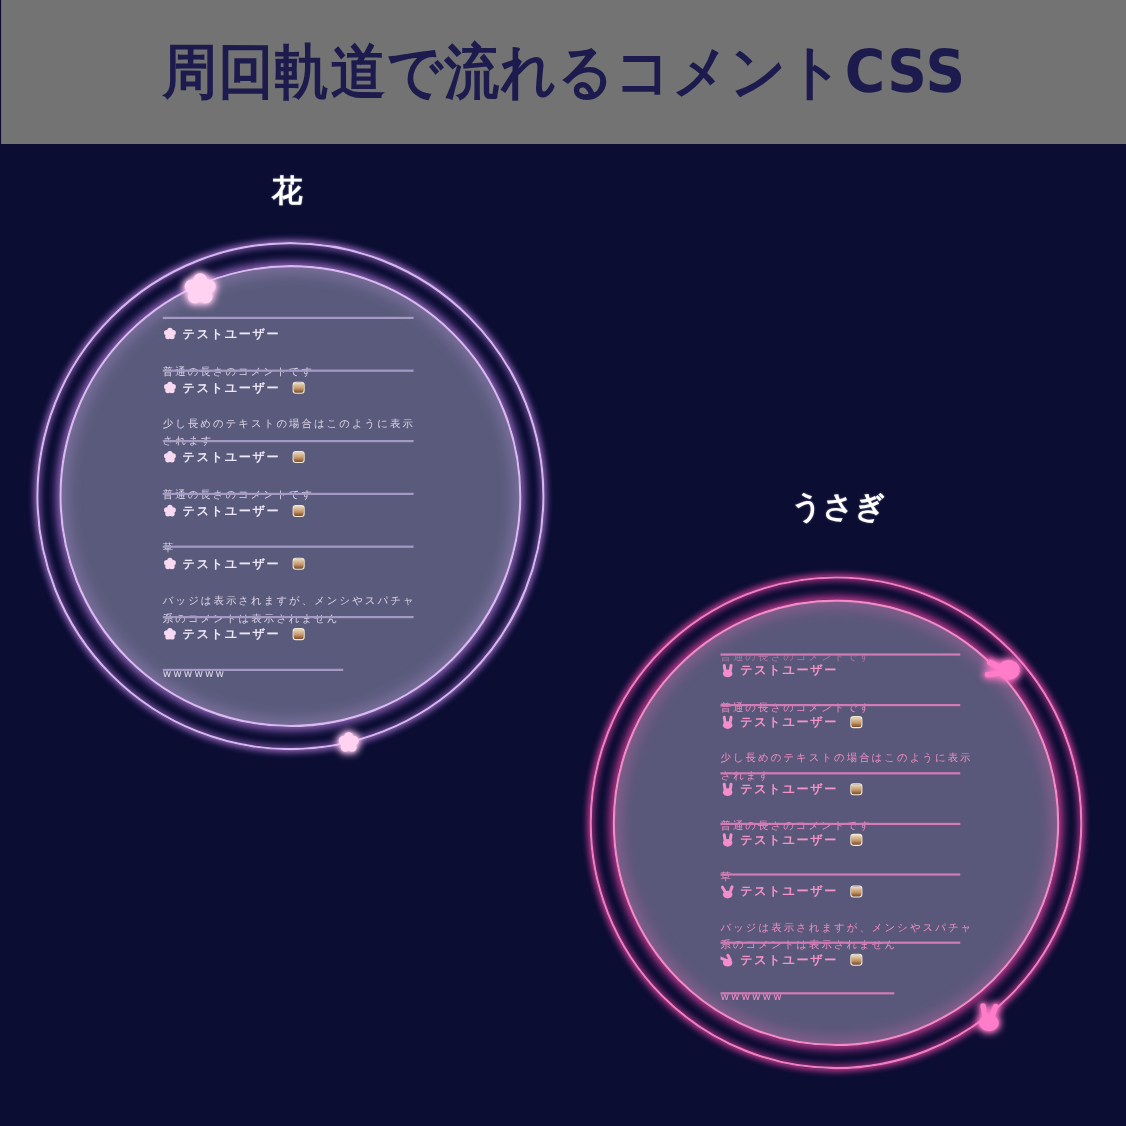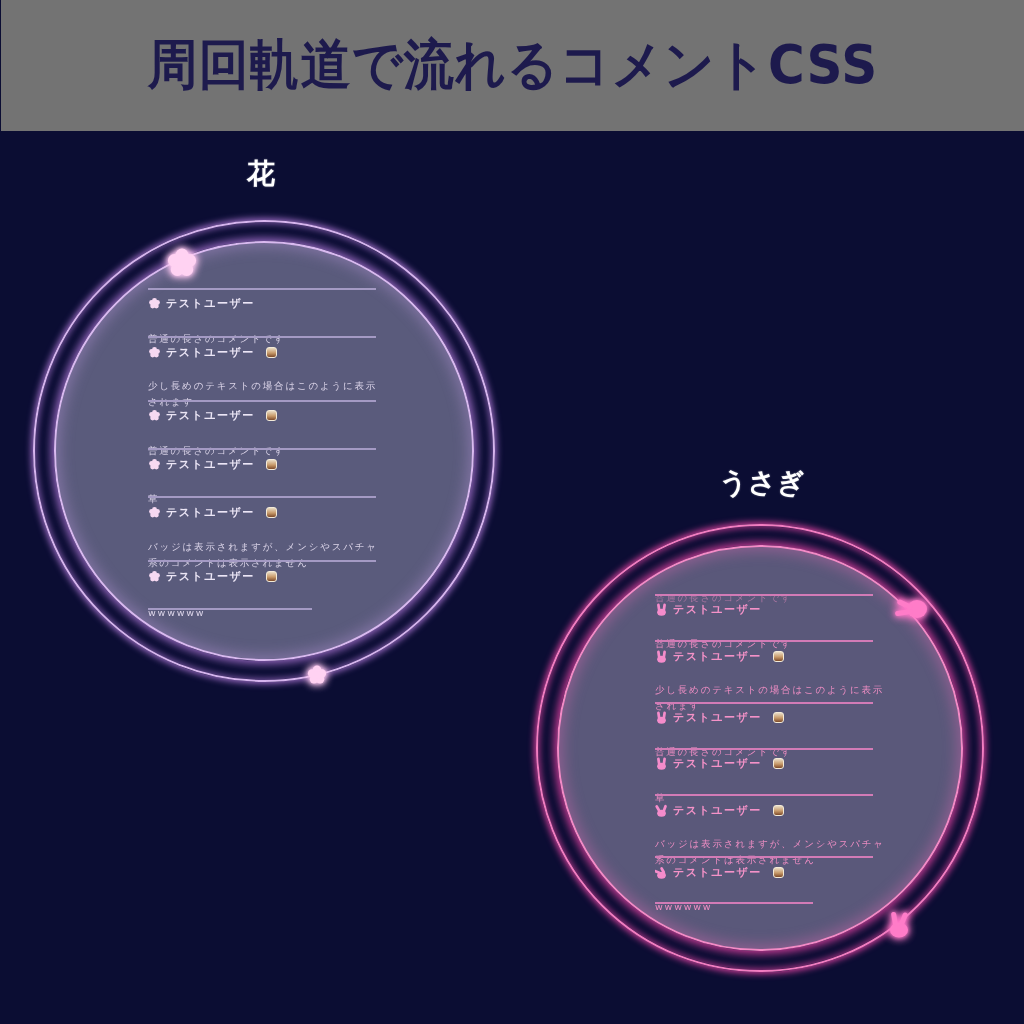--- a/index.html
+++ b/index.html
@@ -216,21 +216,21 @@
         <circle cx="7.6" cy="-2.5" r="6.5"></circle>
         <circle cx="4.7" cy="6.5" r="6.5"></circle>
       <circle cx="-4.7" cy="6.5" r="6.5"></circle>
         <circle cx="-7.6" cy="-2.5" r="6.5"></circle>
         <circle cx="0" cy="0" r="6"></circle>
     </g>
   </svg>
 </div>
 
 <div class="rabbit">
-  <div class="panel-label" style="left:762px; top:464px;">うさぎ</div>
+  <div class="panel-label" style="left:762px; top:442px;">うさぎ</div>
 
   <div class="ring outer" style="left:536px; top:524px; width:448px; height:448px;"></div>
   <div class="ring disc" style="left:557px; top:545px; width:406px; height:406px;"></div>
 
   <div class="comment-list" id="rabbit-list" style="left:655px; top:0; width:218px; height:1024px;">
     <div class="msg" style="top:574px; opacity:0.55; clip-path: inset(6px 0 0 0);">普通の長さのコメントです</div>
   <div class="divider" style="top: 594px; width: 218px;"></div>
       <div class="name-row" style="top: 602px;">
         <svg viewBox="0 0 24 24" class="user-icon">
           <g fill="#f58ccb">

